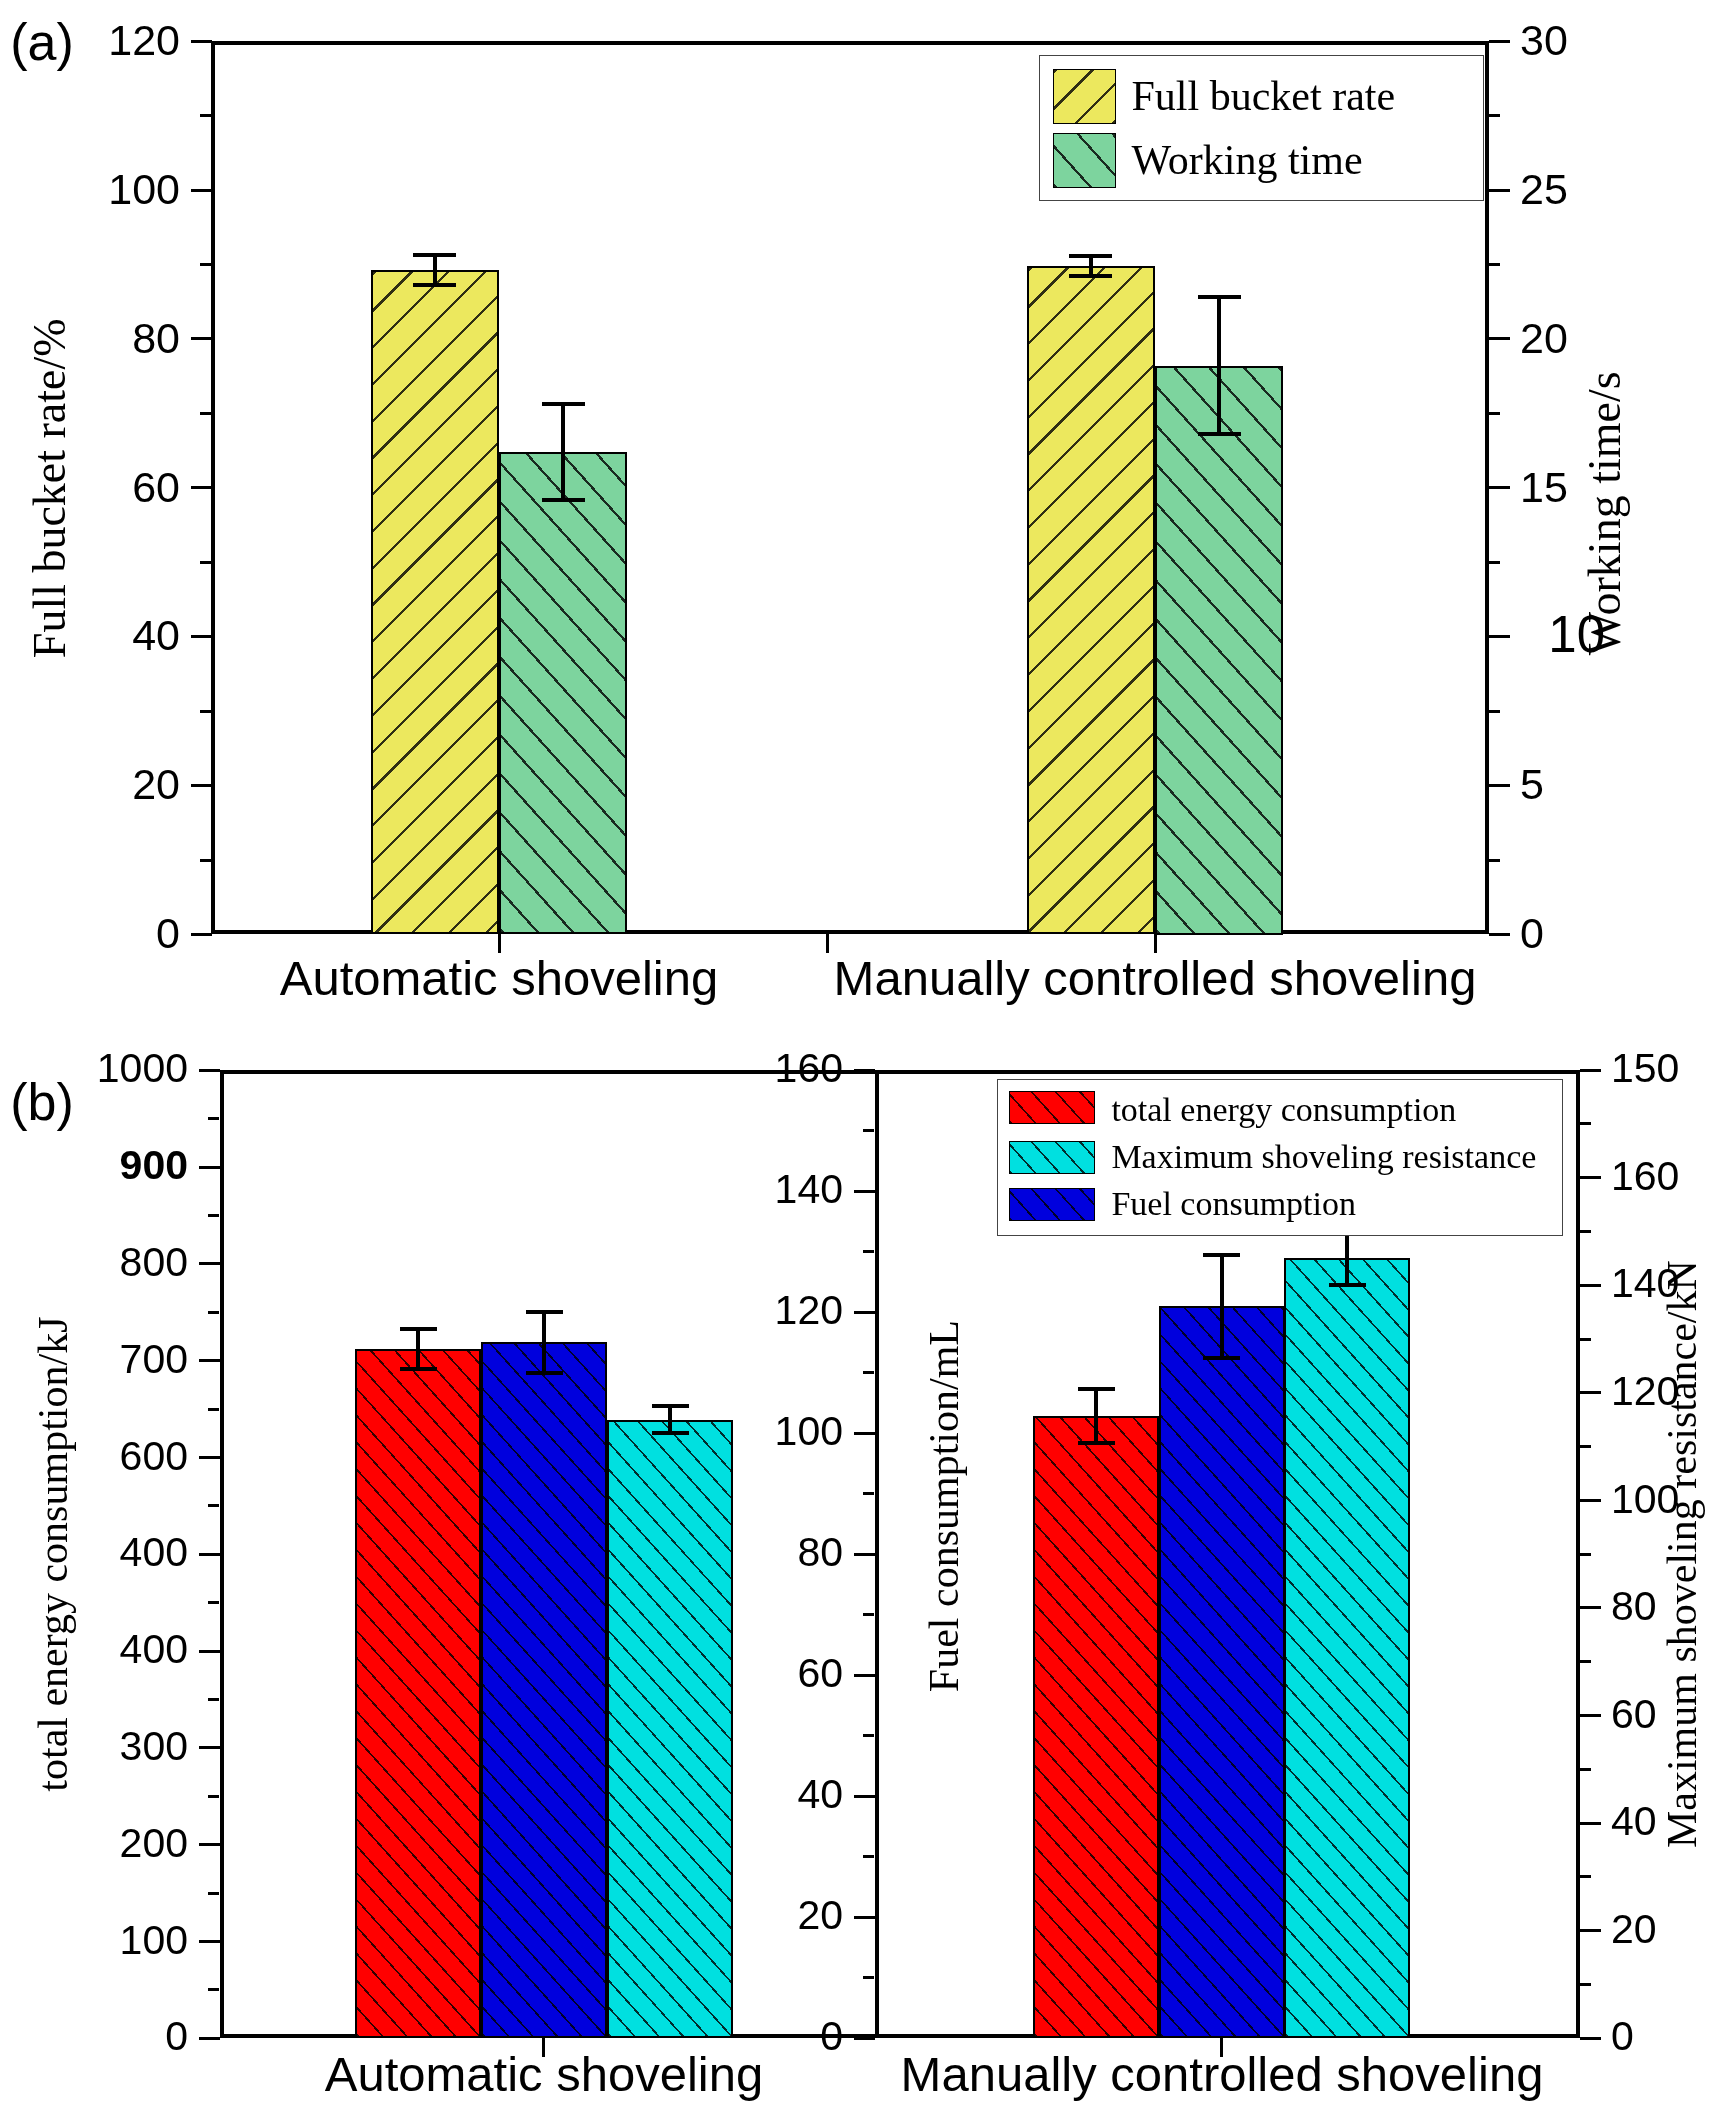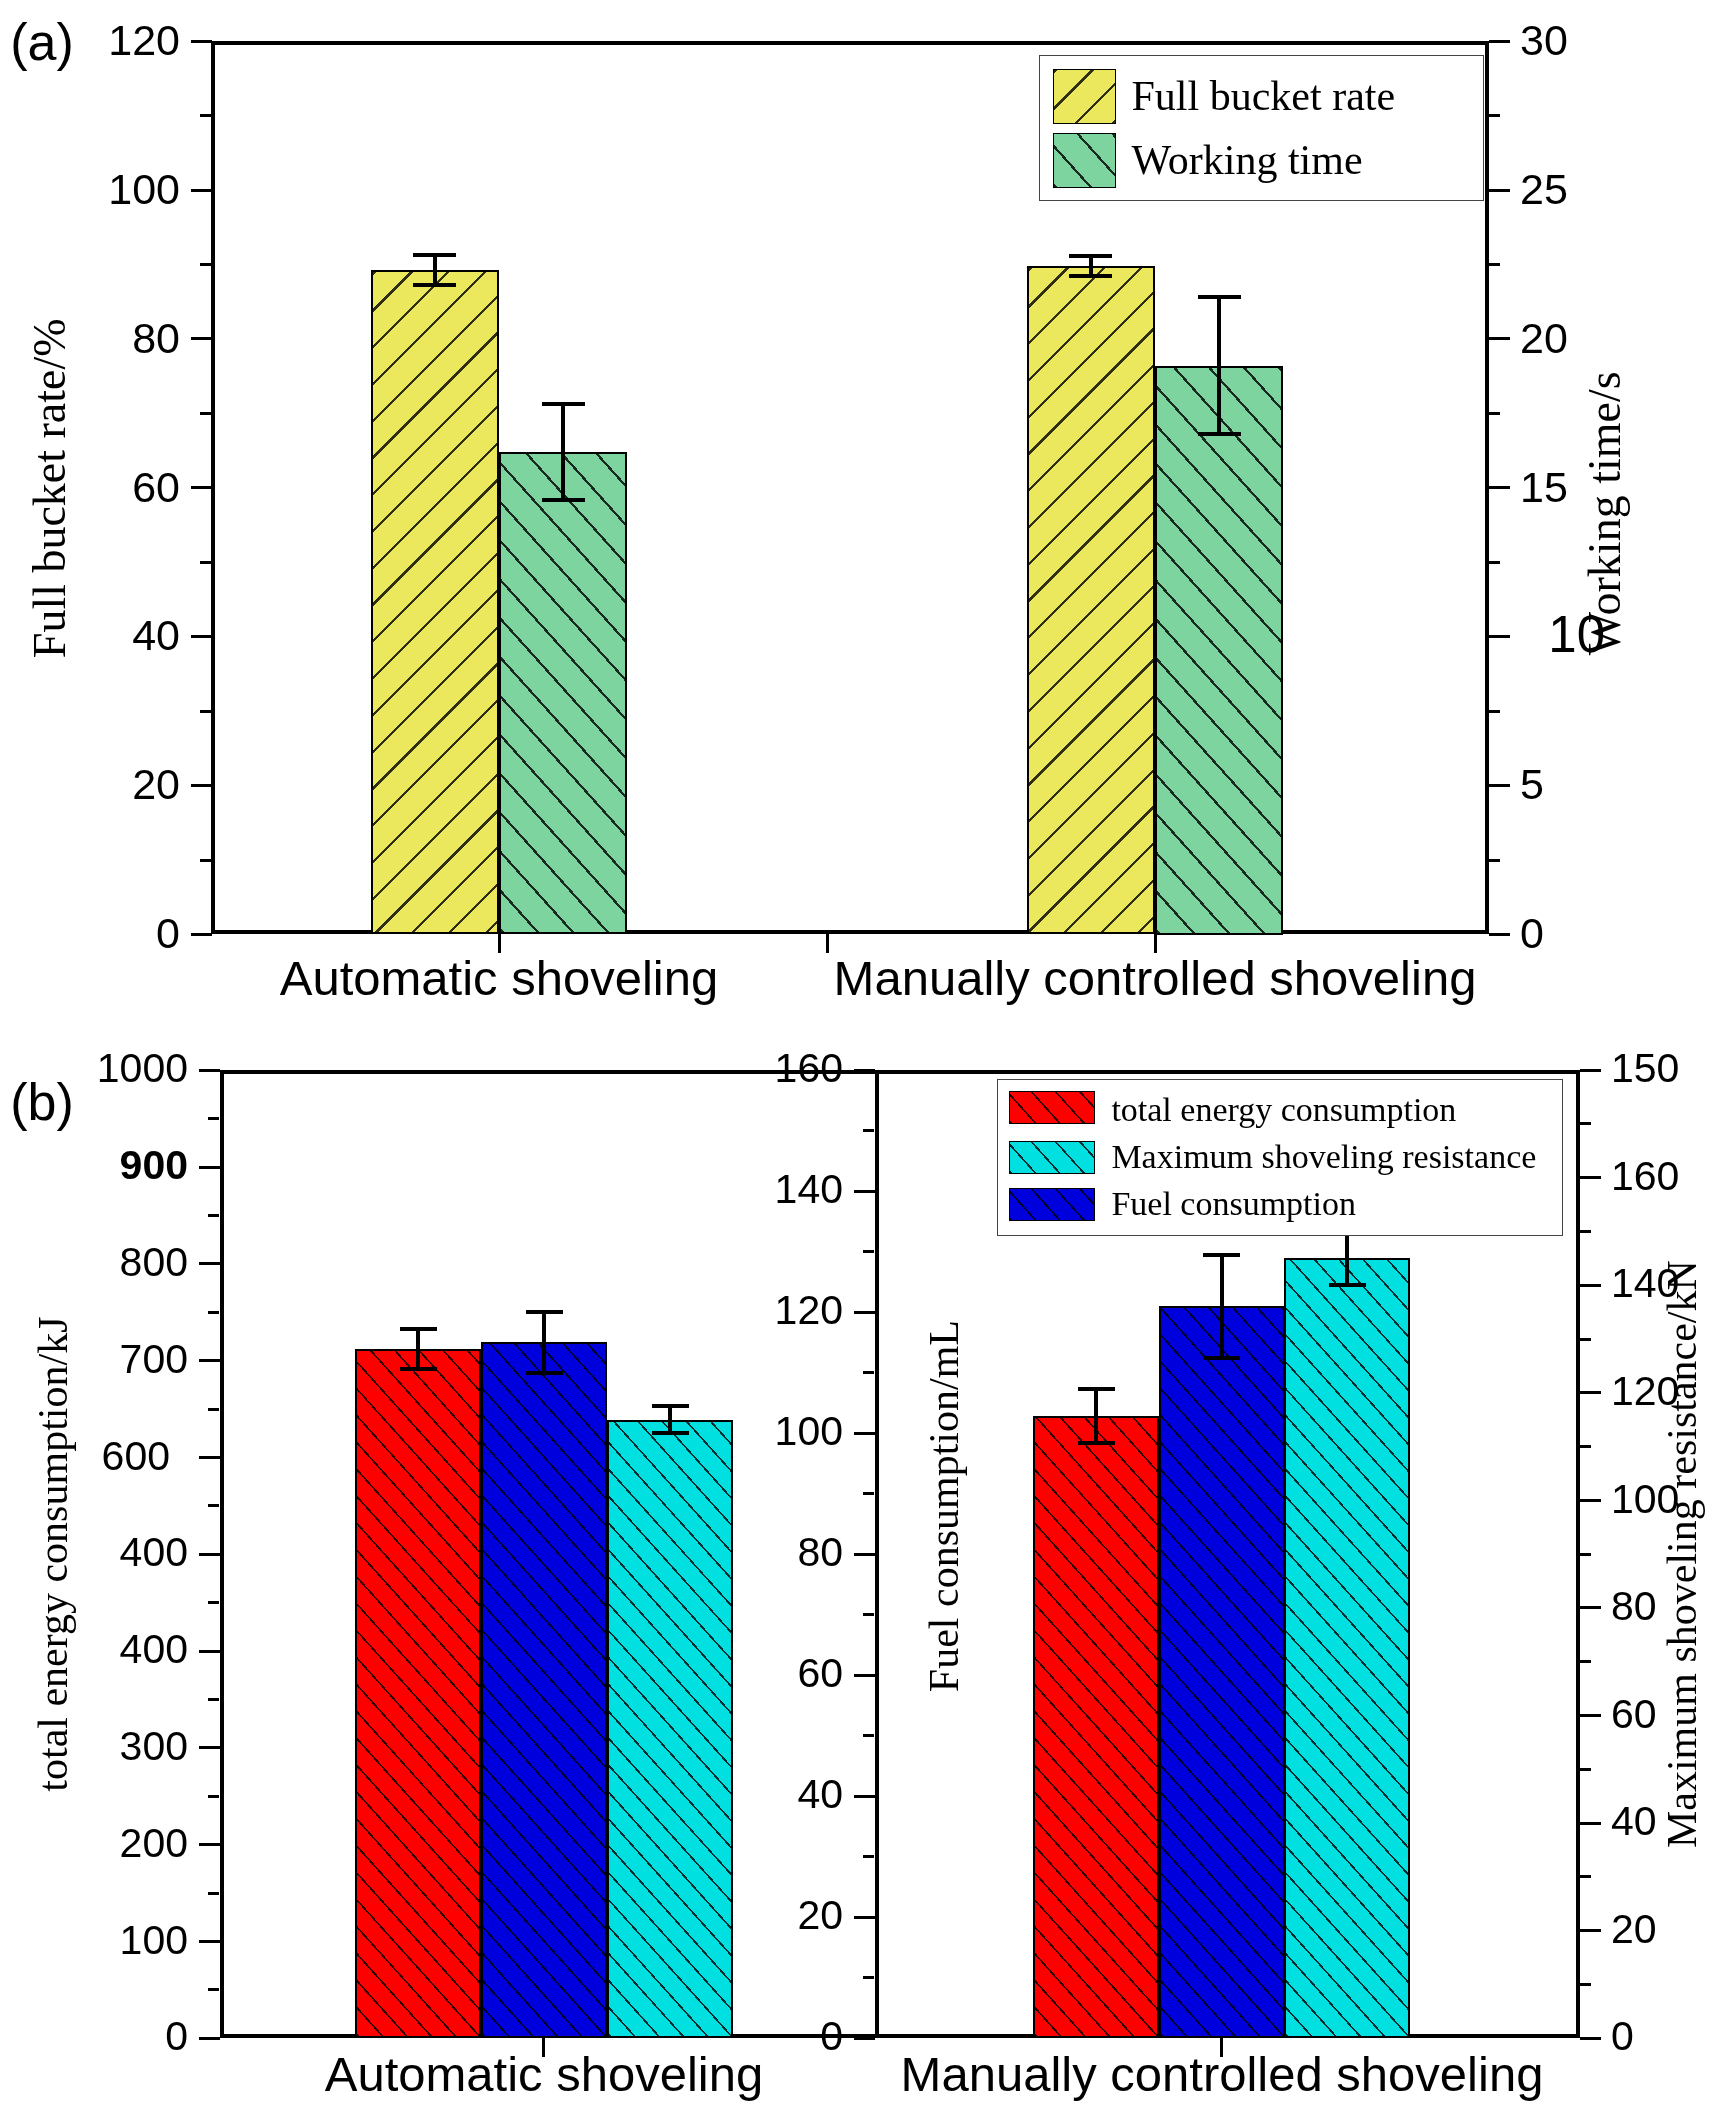--- a/index.html
+++ b/index.html
@@ -121,21 +121,21 @@
     <div style="position: absolute; width: 20.5px; height: 2.9px; background: rgb(0, 0, 0); left: 199px; top: 1746px;"></div>
     <div style="position: absolute; width: 125px; font-size: 41px; line-height: 45px; top: 1724px; left: 63px; text-align: right;">300</div>
     <div style="position: absolute; width: 11.4px; height: 2.9px; background: rgb(0, 0, 0); left: 208px; top: 1698px;"></div>
     <div style="position: absolute; width: 20.5px; height: 2.9px; background: rgb(0, 0, 0); left: 199px; top: 1650px;"></div>
     <div style="position: absolute; width: 125px; font-size: 41px; line-height: 45px; top: 1627px; left: 63px; text-align: right;">400</div>
     <div style="position: absolute; width: 11.4px; height: 2.9px; background: rgb(0, 0, 0); left: 208px; top: 1601px;"></div>
     <div style="position: absolute; width: 20.5px; height: 2.9px; background: rgb(0, 0, 0); left: 199px; top: 1553px;"></div>
     <div style="position: absolute; width: 125px; font-size: 41px; line-height: 45px; top: 1530px; left: 63px; text-align: right;">400</div>
     <div style="position: absolute; width: 11.4px; height: 2.9px; background: rgb(0, 0, 0); left: 208px; top: 1504px;"></div>
     <div style="position: absolute; width: 20.5px; height: 2.9px; background: rgb(0, 0, 0); left: 199px; top: 1456px;"></div>
-    <div style="position: absolute; width: 125px; font-size: 41px; line-height: 45px; top: 1434px; left: 45px; text-align: right;">600</div>
+    <div style="position: absolute; width: 125px; font-size: 41px; line-height: 45px; top: 1434px; left: 63px; text-align: right;">600</div>
     <div style="position: absolute; width: 11.4px; height: 2.9px; background: rgb(0, 0, 0); left: 208px; top: 1408px;"></div>
     <div style="position: absolute; width: 20.5px; height: 2.9px; background: rgb(0, 0, 0); left: 199px; top: 1359px;"></div>
     <div style="position: absolute; width: 125px; font-size: 41px; line-height: 45px; top: 1337px; left: 63px; text-align: right;">700</div>
     <div style="position: absolute; width: 11.4px; height: 2.9px; background: rgb(0, 0, 0); left: 208px; top: 1311px;"></div>
     <div style="position: absolute; width: 20.5px; height: 2.9px; background: rgb(0, 0, 0); left: 199px; top: 1262px;"></div>
     <div style="position: absolute; width: 125px; font-size: 41px; line-height: 45px; top: 1240px; left: 63px; text-align: right;">800</div>
     <div style="position: absolute; width: 11.4px; height: 2.9px; background: rgb(0, 0, 0); left: 208px; top: 1214px;"></div>
     <div style="position: absolute; width: 20.5px; height: 2.9px; background: rgb(0, 0, 0); left: 199px; top: 1166px;"></div>
     <div style="position: absolute; width: 125px; font-size: 41px; line-height: 45px; top: 1143px; left: 63px; text-align: right; font-weight: bold;">900</div>
     <div style="position: absolute; width: 11.4px; height: 2.9px; background: rgb(0, 0, 0); left: 208px; top: 1117px;"></div>

